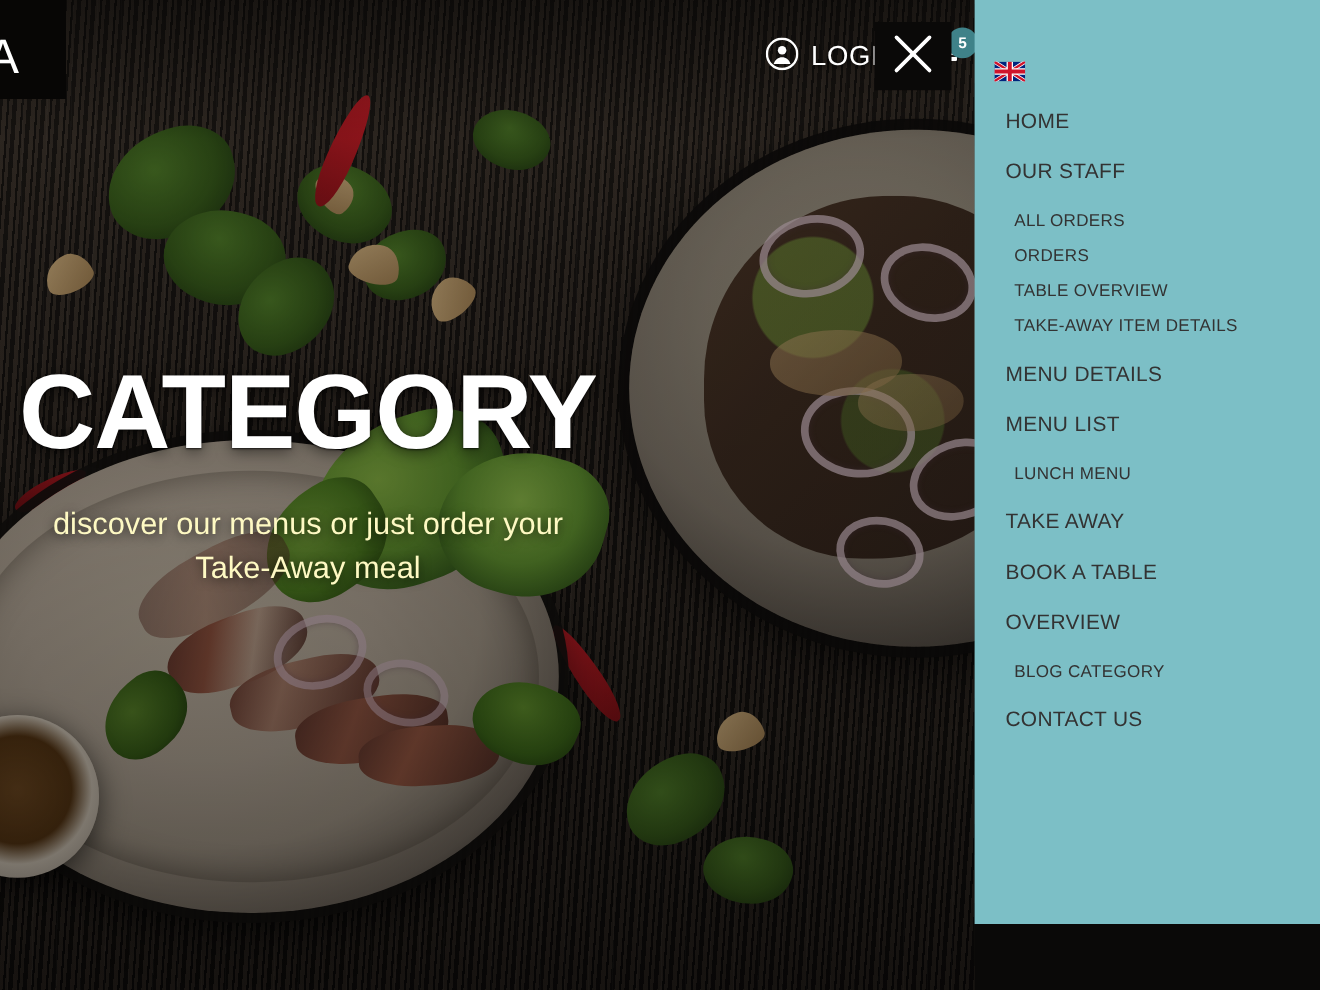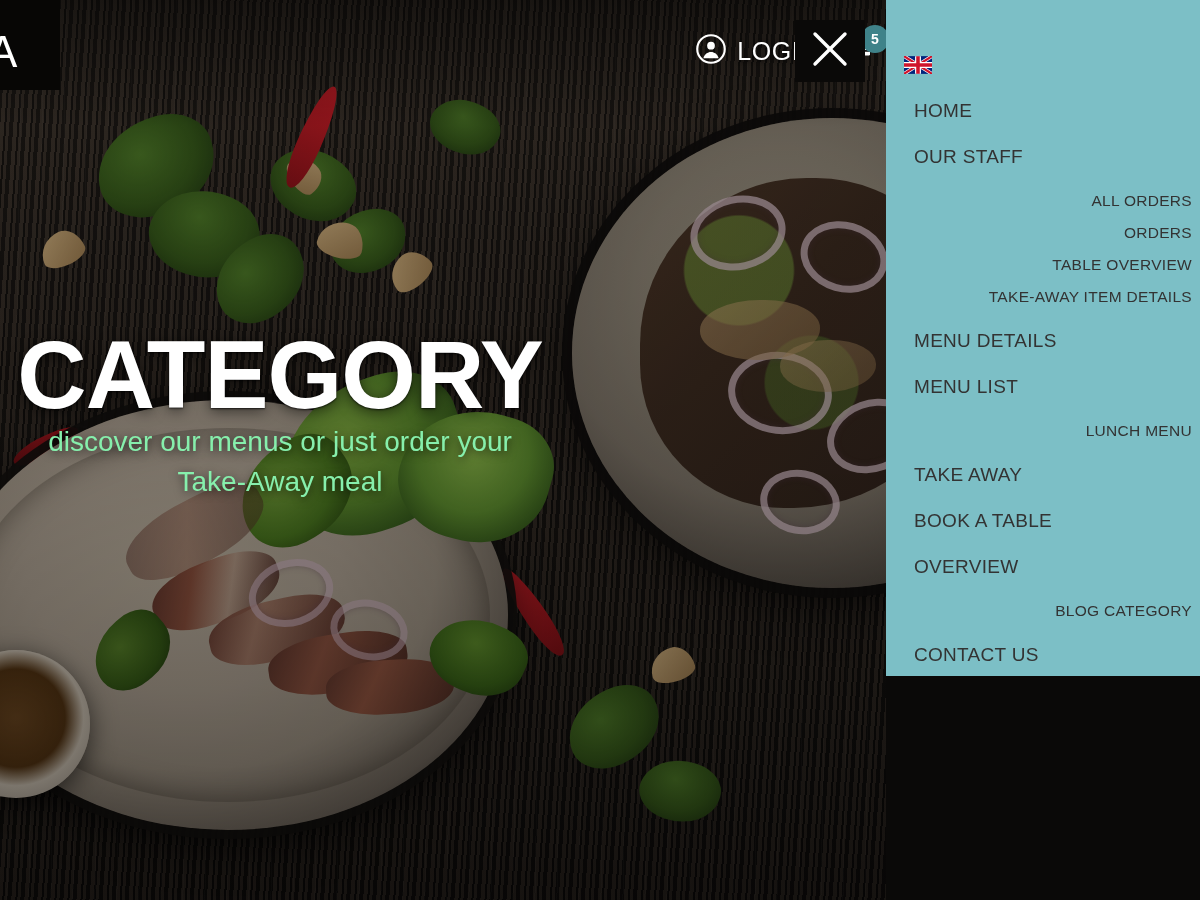--- a/index.html
+++ b/index.html
@@ -133,21 +133,21 @@
   .hero-copy {
     position:absolute; left:0; top:328px; width:560px;
     text-align:center; z-index:6;
   }
   .welcome {
     font-size:96px; font-weight:bold; color:#ffffff; line-height:.98;
     letter-spacing:-1px;
     text-shadow:0 3px 14px rgba(0,0,0,.55), 0 1px 2px rgba(0,0,0,.7);
   }
   .tagline {
-    font-size:28px; color:#86efac; line-height:1.44;
+    margin-top:34px; font-size:28px; color:#fef9c3; line-height:1.44;
     text-shadow:0 2px 10px rgba(0,0,0,.65);
   }
 
   
   .logo-plate {
     position:absolute; left:0; top:0; width:60px; height:90px;
     background:#070605; z-index:10;
   }
   .logo-letter {
     position:absolute; left:-12px; top:30px;
@@ -171,34 +171,34 @@
     display:flex; align-items:center; justify-content:center;
   }
   .close-btn {
     position:absolute; left:795px; top:20px; width:70px; height:62px;
     background:#0a0908; display:flex; align-items:center; justify-content:center;
     cursor:pointer; z-index:14;
   }
 
   
   .sidebar {
-    position:absolute; right:0; top:0; width:314px; height:676px;
+    position:absolute; right:0; top:0; width:314px; height:840px;
     background:#7cbfc6; z-index:20; padding-left:28px;
   }
   .flag {
     position:absolute; left:18px; top:56px; width:28px; height:18px;
     cursor:pointer;
   }
   .menu { position:absolute; left:28px; top:100px; right:8px; }
   .menu-item {
     display:block; color:#333333; letter-spacing:.3px; cursor:pointer;
     white-space:nowrap;
   }
   .menu-item.top { font-size:19px; margin-bottom:24px; }
-  .menu-item.sub { font-size:15.5px; margin-left:8px; margin-bottom:14px;text-align:right; }
+  .menu-item.sub { font-size:15.5px; margin-left:8px; margin-bottom:14px; }
   .group-gap { height:10px; }
 </style>
 </head>
 <body>
 
 <div class="screen">
 
   <div class="hero">
     <div class="wood"></div>
 

